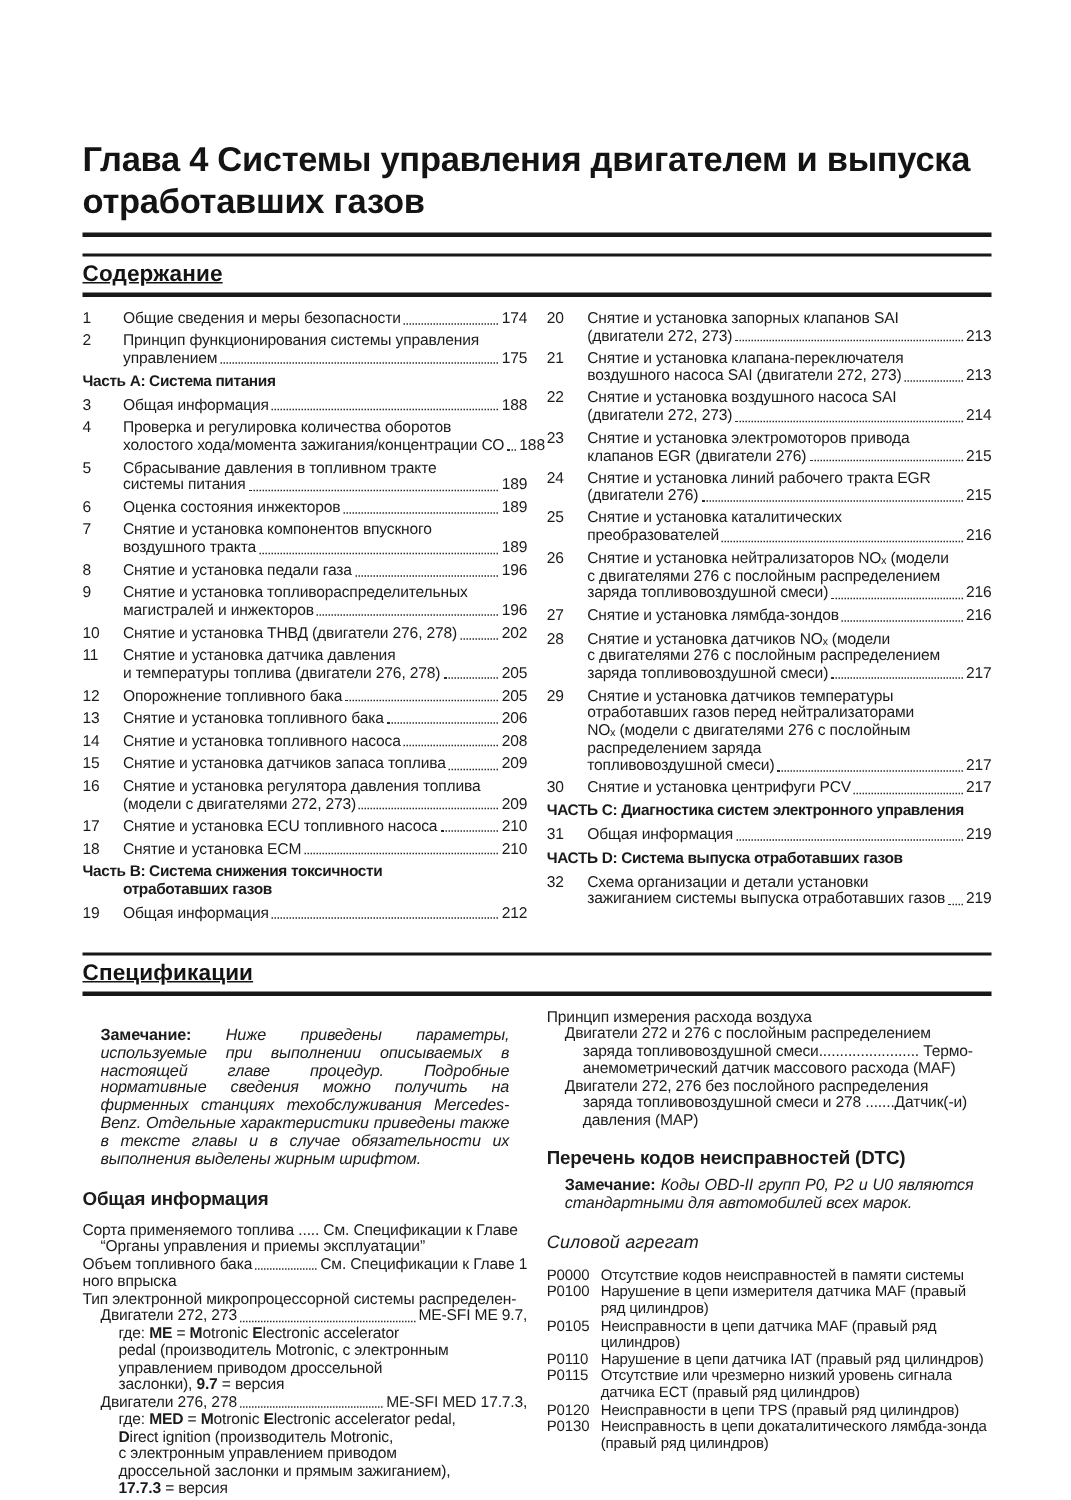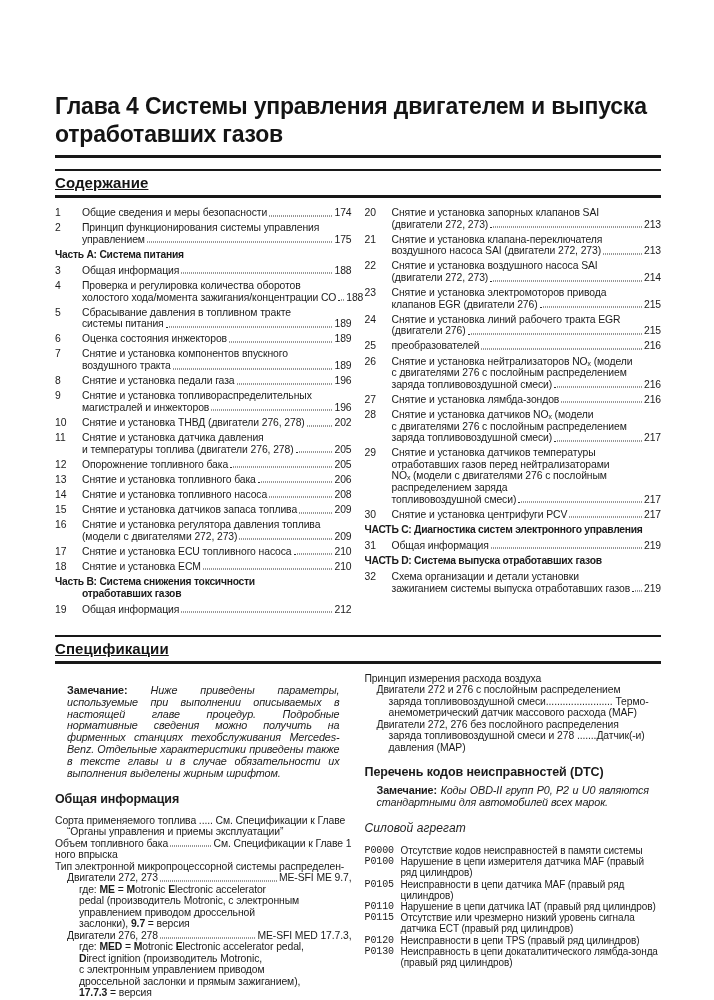--- a/index.html
+++ b/index.html
@@ -44,21 +44,21 @@
   .spec-line{white-space:nowrap;}
   .spec-line.flexline{display:flex;}
   .spec-line.flexline .t{white-space:nowrap;flex:none;}
   .spec-line.flexline .r{white-space:nowrap;flex:none;}
   .ind1{padding-left:12px;}
   .ind2{padding-left:24px;}
   .b{font-weight:bold;}
   .ital-h{font-style:italic;font-size:12px;margin-top:11px;letter-spacing:0.1px;}
   .dtc{margin-top:10px;font-size:10px;line-height:11.2px;letter-spacing:-0.1px;}
   .dtc-row{display:flex;}
-  .dtc-code{width:36px;flex:none;font-family:Liberation Mono, monospace;}
+  .dtc-code{width:36px;flex:none;}
   .dtc-desc{flex:1;min-width:0;}
 </style>
 </head>
 <body>
 
 <div class="page">
   <div class="content">
 
     <h1 class="title">
       <div>Глава 4 Системы управления двигателем и выпуска</div>
@@ -327,20 +327,21 @@
               <div class="toc-lastline">
                 <span class="t">(двигатели 276)</span>
                 <span class="dots"></span>
                 <span class="pg">215</span>
               </div>
             </div>
           </div>
           <div class="toc-entry">
             <span class="toc-num">25</span>
             <div class="toc-body">
+              <div class="toc-line">Снятие и установка каталитических</div>
               <div class="toc-lastline">
                 <span class="t">преобразователей</span>
                 <span class="dots"></span>
                 <span class="pg">216</span>
               </div>
             </div>
           </div>
           <div class="toc-entry">
             <span class="toc-num">26</span>
             <div class="toc-body">

